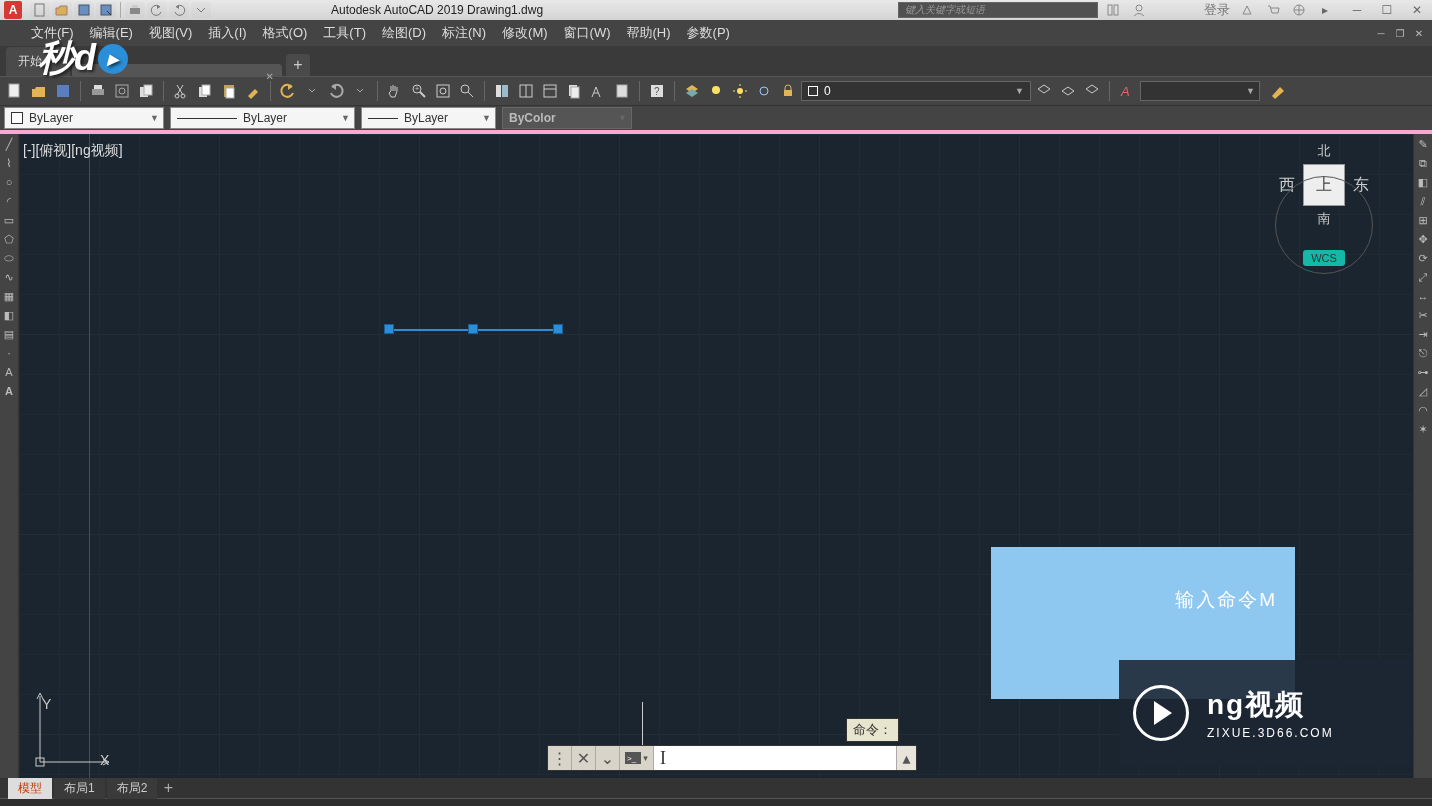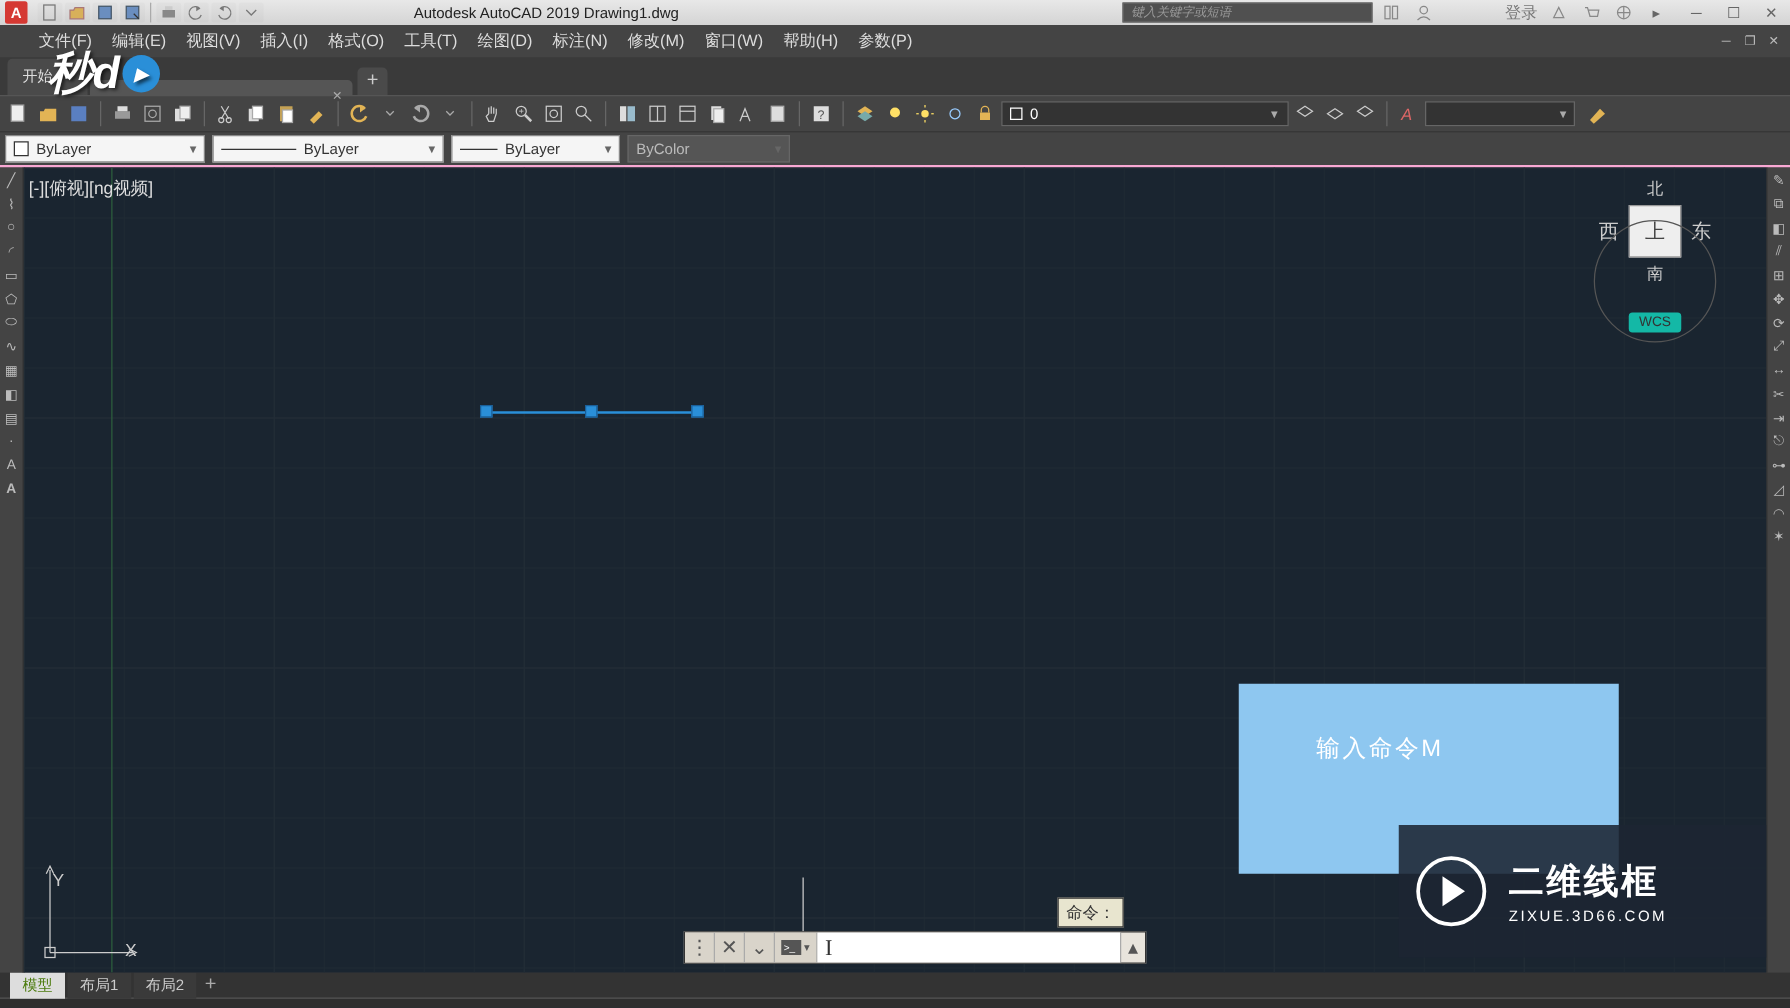--- a/index.html
+++ b/index.html
@@ -39,26 +39,26 @@
   .toolbar-row { height: 30px; background: #444; border-top:1px solid #555; border-bottom:1px solid #333; display:flex; align-items:center; padding:0 4px; gap:2px;}
   .toolbar-row .tbtn { width:22px; height:22px; display:flex; align-items:center; justify-content:center; color:#ccc; border-radius:2px;}
   .toolbar-row .tsep { width:1px; height:20px; background:#666; margin:0 4px;}
   .toolbar-row .layer-combo { height:20px; background:#333; border:1px solid #666; width:230px; display:flex; align-items:center; padding:0 6px; gap:6px; color:#fff; font-size:12px;}
   .toolbar-row .layer-combo .sq { width:10px; height:10px; border:1px solid #fff;}
   .toolbar-row .layer-combo .tri { margin-left:auto; color:#aaa; font-size:9px;}
   .toolbar-row .style-combo { height:20px; width:120px; background:#333; border:1px solid #666; display:flex; align-items:center; padding:0 4px;}
   .toolbar-row .style-combo .tri { margin-left:auto; color:#aaa; font-size:9px;}
 
   
-  .props-row { height: 28px; background:#444; border-bottom:2px solid #f9a8d4; display:flex; align-items:center; padding:0 4px; gap:6px;}
+  .props-row { height: 28px; background:#444; border-bottom:4px solid #f9a8d4; display:flex; align-items:center; padding:0 4px; gap:6px;}
   .props-row .combo { height:22px; background:#f5f5f5; border:1px solid #888; display:flex; align-items:center; padding:0 6px; font-size:12px; color:#333; position:relative;}
   .props-row .combo .tri { position:absolute; right:4px; color:#666; font-size:9px;}
   .props-row .combo .sw { width:12px; height:12px; border:1px solid #333; margin-right:6px; background:#fff;}
   .props-row .combo .line { width:60px; height:1px; background:#333; margin-right:6px;}
-  .props-row .combo.dark { background:#555; color:#bbb; border-color:#666;}
+  .props-row .combo.dark { background:#555; color:#bbb; border-color:#666;font-weight:bold;}
   .props-row .c1 { width:160px;} .props-row .c2 { width:185px;} .props-row .c3 { width:135px;} .props-row .c4 { width:130px;}
 
   
   .workspace { position:relative; height: 644px; display:flex; }
   .left-tools { width:19px; background:#444; border-right:1px solid #333; display:flex; flex-direction:column; align-items:center; padding-top:2px; gap:3px;}
   .left-tools .ltbtn { width:16px; height:16px; color:#bbb; display:flex; align-items:center; justify-content:center; font-size:11px;}
   .right-tools { width:19px; background:#444; border-left:1px solid #333; display:flex; flex-direction:column; align-items:center; padding-top:2px; gap:3px;}
   .right-tools .ltbtn { width:16px; height:16px; color:#bbb; display:flex; align-items:center; justify-content:center; font-size:11px;}
 
   .canvas { flex:1; background:#1a2530; position:relative; overflow:hidden;}
@@ -84,21 +84,21 @@
   .navcube { position:absolute; right:24px; top:8px; width:130px; height:140px; text-align:center; color:#ccc;}
   .navcube .n { font-size:13px; margin-bottom:4px;}
   .navcube .cube-row { display:flex; align-items:center; justify-content:center; gap:8px;}
   .navcube .cube { width:42px; height:42px; background:#eee; color:#444; display:flex; align-items:center; justify-content:center; font-size:16px; border:1px solid #999;}
   .navcube .s { font-size:13px; margin-top:4px;}
   .navcube .ring { position:absolute; top:34px; left:16px; width:98px; height:98px; border:1px solid #555; border-radius:50%;}
   .navcube .wcs-btn { margin-top:22px; display:inline-block; background:#14b8a6; color:#333; font-size:11px; padding:2px 8px; border-radius:3px;}
 
   
   .tip-box { position:absolute; left:972px; top:413px; width:304px; height:152px; background:#8ec7f0; color:#fff; padding:28px 18px; font-size:20px; line-height:1.6;}
-  .tip-box .line2 { margin-left:44px; margin-top:10px; font-size:19px; letter-spacing:2px;}
+  .tip-box .line2 { margin-left:44px; margin-top:10px; font-size:19px; letter-spacing:2px;text-align:right;}
 
   
   .zixue { position:absolute; left:1100px; top:526px; width:313px; height:106px; background:rgba(28,38,50,.88); display:flex; align-items:center; gap:18px; padding:0 14px;}
   .zixue .play-ring { width:56px; height:56px; border:3px solid #fff; border-radius:50%; display:flex; align-items:center; justify-content:center;}
   .zixue .play-ring .tri { width:0; height:0; border-left:18px solid #fff; border-top:12px solid transparent; border-bottom:12px solid transparent; margin-left:4px;}
   .zixue .txt { color:#fff;}
   .zixue .txt .big { font-size:28px; font-weight:bold; letter-spacing:2px;}
   .zixue .txt .small { font-size:12px; letter-spacing:2px; margin-top:2px;}
 
   
@@ -107,21 +107,21 @@
   
   .cmd-bar { position:absolute; left:528px; top:611px; height:26px; display:flex; align-items:stretch; background:#e8e4dc; border:1px solid #333;}
   .cmd-bar .cbtn { width:24px; display:flex; align-items:center; justify-content:center; border-right:1px solid #aaa; color:#555; background:#d9d4ca;}
   .cmd-bar .field { width:242px; background:#fff; display:flex; align-items:center; padding:0 6px; font-size:14px; color:#333;}
   .cmd-bar .field .ibeam { font-size:18px; font-family:serif; color:#333; }
   .cmd-bar .drop { width:20px; display:flex; align-items:center; justify-content:center; color:#555; border-left:1px solid #aaa;}
 
   
   .layout-tabs { height:20px; background:#333; display:flex; align-items:center; padding-left:8px; gap:2px;}
   .layout-tabs .lt { padding:2px 10px; font-size:12px; color:#ccc; background:#3a3a3a; }
-  .layout-tabs .lt.active { background:#ddd; color:#4d7c0f;}
+  .layout-tabs .lt.active { background:#ddd; color:#c2410c;}
   .layout-tabs .add { width:18px; text-align:center; color:#aaa;}
 
   
   .status-bar { height:12px; background:#2e2e2e; border-top:1px solid #555;}
 
   svg { overflow:visible; }
 </style>
 </head>
 <body>
 
@@ -551,21 +551,21 @@
 
     <div class="tip-box">
       <div class="line2">输入命令M</div>
     </div>
 
     <div class="zixue">
       <div class="play-ring">
           <div class="tri"></div>
         </div>
       <div class="txt">
-        <div class="big">二维线框</div>
+        <div class="big">ng视频</div>
         <div class="small">ZIXUE.3D66.COM</div>
       </div>
     </div>
 
     <div class="cmd-tip">命令：</div>
 
     <div class="cmd-bar">
       <div class="cbtn">⋮</div>
       <div class="cbtn">✕</div>
       <div class="cbtn">⌄</div>

